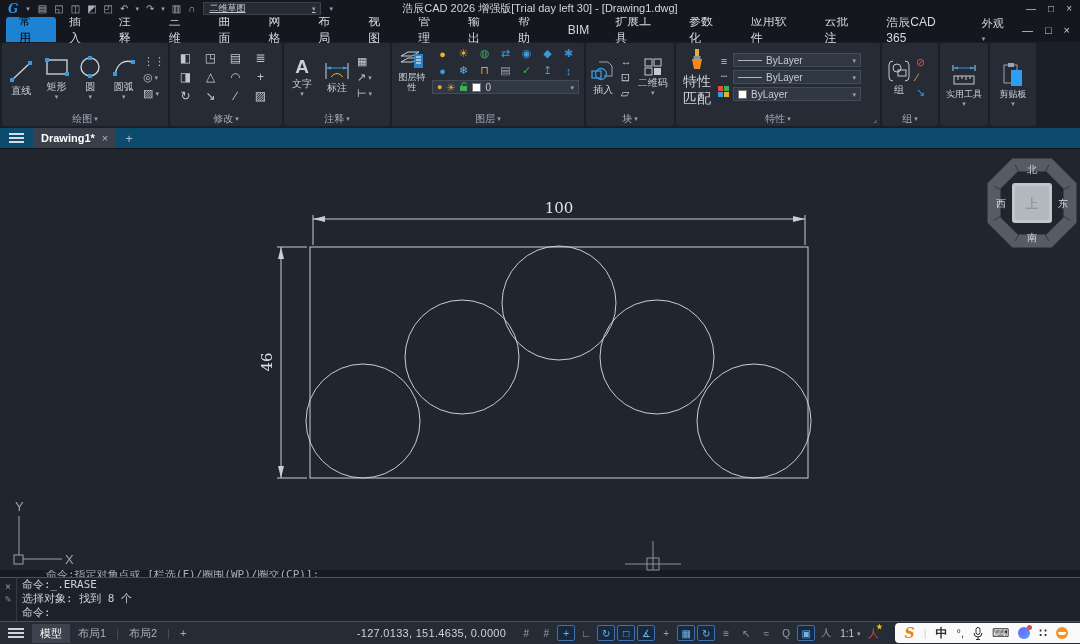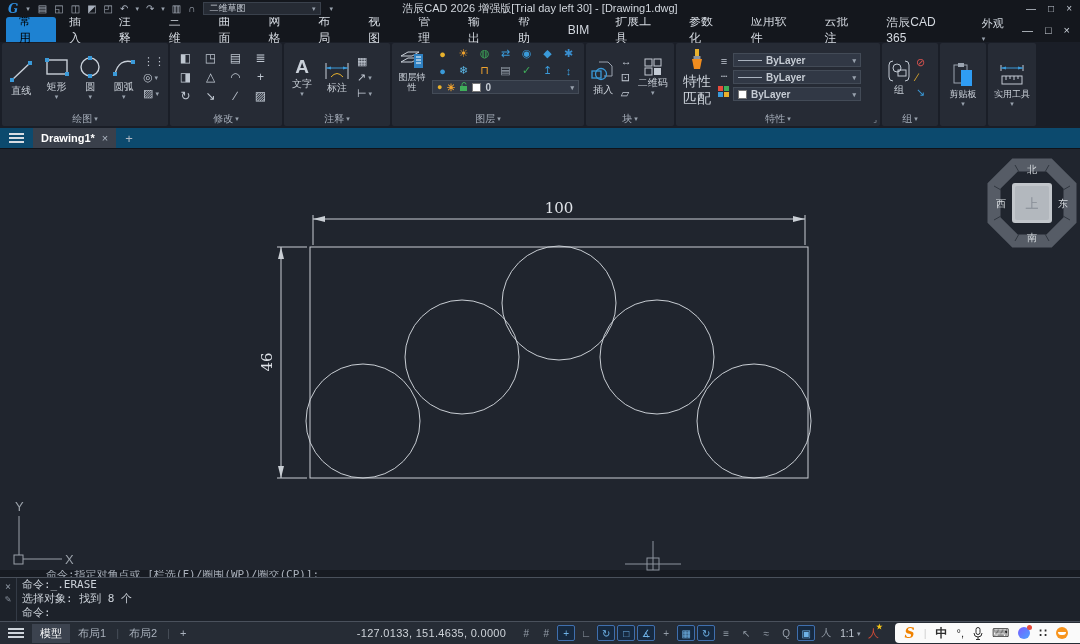--- a/index.html
+++ b/index.html
@@ -6,21 +6,21 @@
   html,body { width:1080px; height:644px; overflow:hidden; background:#14171d;
     font-family:"Liberation Sans",sans-serif; -webkit-font-smoothing:antialiased; }
 
   
   .titlebar{height:17px;display:flex;align-items:center;background:#14171d;color:#aeb6c2;
     font-size:10px;padding:0 8px;gap:8px;position:relative;}
   .logo{color:#2f8fe0;font-weight:bold;font-style:italic;font-family:"DejaVu Serif",serif;font-size:12px;}
   .qat{display:flex;align-items:center;gap:7px;font-size:10px;color:#a8b0bc;}
   .qat span{cursor:default;}
   .ws-select{background:#262b34;border:1px solid #3a414c;height:13px;display:flex;align-items:center;
-    gap:26px;padding:0 5px;font-size:9px;color:#c7cdd6;min-width:118px;justify-content:space-between;}
+    gap:26px;padding:0 5px;font-size:9px;color:#c7cdd6;min-width:118px;justify-content:space-between;text-decoration:underline;}
   .tb-title{position:absolute;left:0;right:0;text-align:center;color:#d2d7de;font-size:11px;pointer-events:none;}
   .winbtns{margin-left:auto;display:flex;gap:12px;color:#c2c8d2;font-size:10px;z-index:2;}
 
   
   .tabrow{height:25px;background:#14171d;display:flex;align-items:stretch;padding-left:6px;color:#d4d9e0;font-size:12px;}
   .rtab{display:flex;align-items:center;padding:0 13px;cursor:default;}
   .rtab.active{background:#1e82d2;color:#000000;border-radius:3px 3px 0 0;}
   .tabrow-right{margin-left:auto;display:flex;align-items:center;gap:12px;padding:0 10px;color:#cfd5dc;font-size:11px;}
 
   
@@ -38,21 +38,21 @@
   .lyr-grid{display:grid;grid-template-columns:repeat(7,21px);grid-auto-rows:17px;align-items:center;justify-items:center;font-size:11px;}
   .lyr-grid span{cursor:default;}
   .lyr-grid span:nth-child(1){color:#e8b12c}.lyr-grid span:nth-child(2){color:#f0a32e}
   .lyr-grid span:nth-child(3){color:#3fae5a}.lyr-grid span:nth-child(4){color:#3a9ad9}
   .lyr-grid span:nth-child(5){color:#3a9ad9}.lyr-grid span:nth-child(6){color:#3a9ad9}
   .lyr-grid span:nth-child(7){color:#3a8fd0}.lyr-grid span:nth-child(8){color:#3a9ad9}
   .lyr-grid span:nth-child(9){color:#5bb8e8}.lyr-grid span:nth-child(10){color:#f0a32e}
   .lyr-grid span:nth-child(11){color:#9aa3af}.lyr-grid span:nth-child(12){color:#3fae5a}
   .lyr-grid span:nth-child(13){color:#3a9ad9}.lyr-grid span:nth-child(14){color:#3a9ad9}
   .dropdown{background:#30364230;background:#313845;border:1px solid #434b57;height:14px;
-    display:flex;align-items:center;gap:4px;padding:0 4px;font-size:10px;color:#c6ccd4;font-weight:bold;}
+    display:flex;align-items:center;gap:4px;padding:0 4px;font-size:10px;color:#c6ccd4;}
   .dropdown .caret{margin-left:auto;}
   .swatch{width:9px;height:9px;background:#fff;border:1px solid #777;display:inline-block;}
   .lineprev{width:24px;height:1px;background:#aab3bf;display:inline-block;}
   .launcher{position:absolute;right:3px;bottom:2px;color:#98a1ad;font-size:8px;}
 
   
   .doctabs{height:20px;background:#0c4a6e;display:flex;align-items:stretch;font-size:11px;color:#c6ccd4;}
   .burger{display:flex;flex-direction:column;justify-content:center;gap:2px;padding:0 9px;}
   .burger i{display:block;width:15px;height:2px;background:#d7dce2;}
   .dtab{background:#3a404b;color:#fff;font-weight:bold;padding:0 8px;display:flex;gap:7px;align-items:center;}
@@ -412,50 +412,50 @@
         <span class="mini" style="color:#e8b12c">∕</span>
         <span class="mini" style="color:#3a9ad9">↘</span>
       </div>
     </div>
     <div class="panel-footer">
       <span>组</span>
         <span class="caret">▾</span>
     </div>
   </div>
 
-  <div class="panel" style="width:46px">
-    <div class="panel-body" style="justify-content:center;">
-      <div class="bigbtn" style="width:40px">
-        <svg width="22" height="26" viewBox="0 0 22 26">
-          <rect x="2" y="3" width="13" height="18" fill="none" stroke="#9aa3af"></rect>
-          <rect x="6" y="1" width="6" height="4" fill="#9aa3af"></rect>
-          <rect x="9" y="8" width="11" height="16" fill="#2f9df4"></rect>
-        </svg>
-        <span style="font-size:9px">剪贴板</span>
-        <span class="caret">▾</span>
-      </div>
-    </div>
-  </div>
-
   <div class="panel" style="width:48px">
     <div class="panel-body" style="justify-content:center;">
       <div class="bigbtn" style="width:42px">
         <svg width="28" height="26" viewBox="0 0 28 26">
           <line x1="3" y1="3" x2="3" y2="9" stroke="#c3cad4"></line>
             <line x1="25" y1="3" x2="25" y2="9" stroke="#c3cad4"></line>
           <line x1="3" y1="6" x2="25" y2="6" stroke="#3a9ad9"></line>
           <polygon points="3,6 8,4.5 8,7.5" fill="#3a9ad9"></polygon>
             <polygon points="25,6 20,4.5 20,7.5" fill="#3a9ad9"></polygon>
           <rect x="4" y="14" width="20" height="8" fill="none" stroke="#c3cad4"></rect>
           <line x1="8" y1="14" x2="8" y2="18" stroke="#c3cad4"></line>
             <line x1="12" y1="14" x2="12" y2="17" stroke="#c3cad4"></line>
           <line x1="16" y1="14" x2="16" y2="18" stroke="#c3cad4"></line>
             <line x1="20" y1="14" x2="20" y2="17" stroke="#c3cad4"></line>
         </svg>
         <span style="font-size:9px">实用工具</span>
+        <span class="caret">▾</span>
+      </div>
+    </div>
+  </div>
+
+  <div class="panel" style="width:46px">
+    <div class="panel-body" style="justify-content:center;">
+      <div class="bigbtn" style="width:40px">
+        <svg width="22" height="26" viewBox="0 0 22 26">
+          <rect x="2" y="3" width="13" height="18" fill="none" stroke="#9aa3af"></rect>
+          <rect x="6" y="1" width="6" height="4" fill="#9aa3af"></rect>
+          <rect x="9" y="8" width="11" height="16" fill="#2f9df4"></rect>
+        </svg>
+        <span style="font-size:9px">剪贴板</span>
         <span class="caret">▾</span>
       </div>
     </div>
   </div>
 </div>
 
 <div class="doctabs">
   <span class="burger">
       <i></i>
       <i></i>

